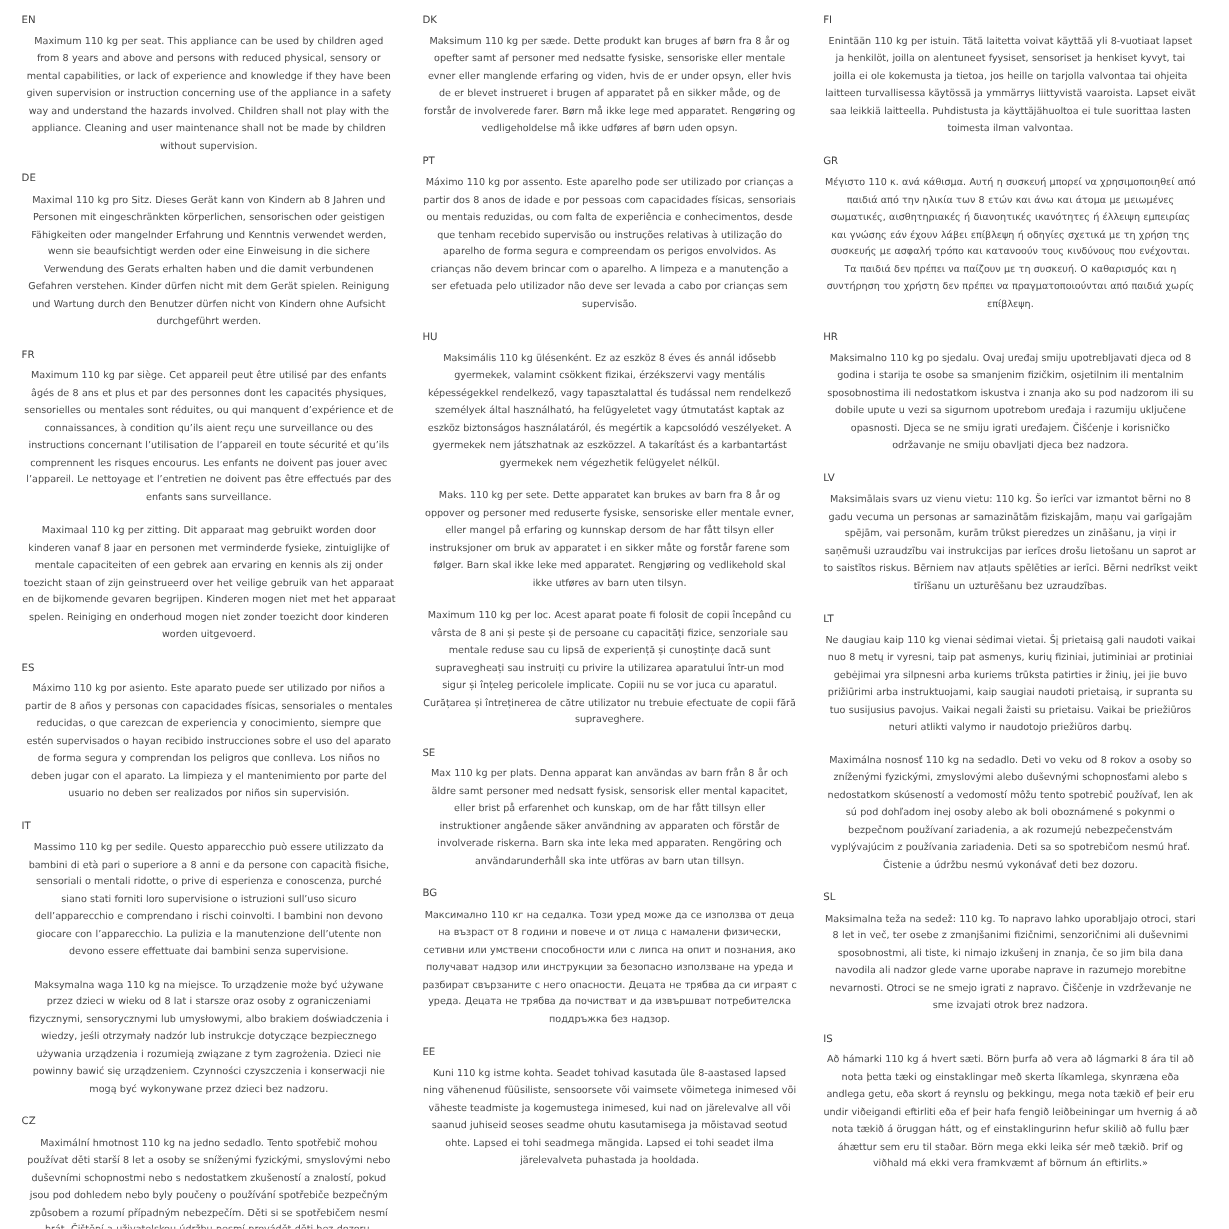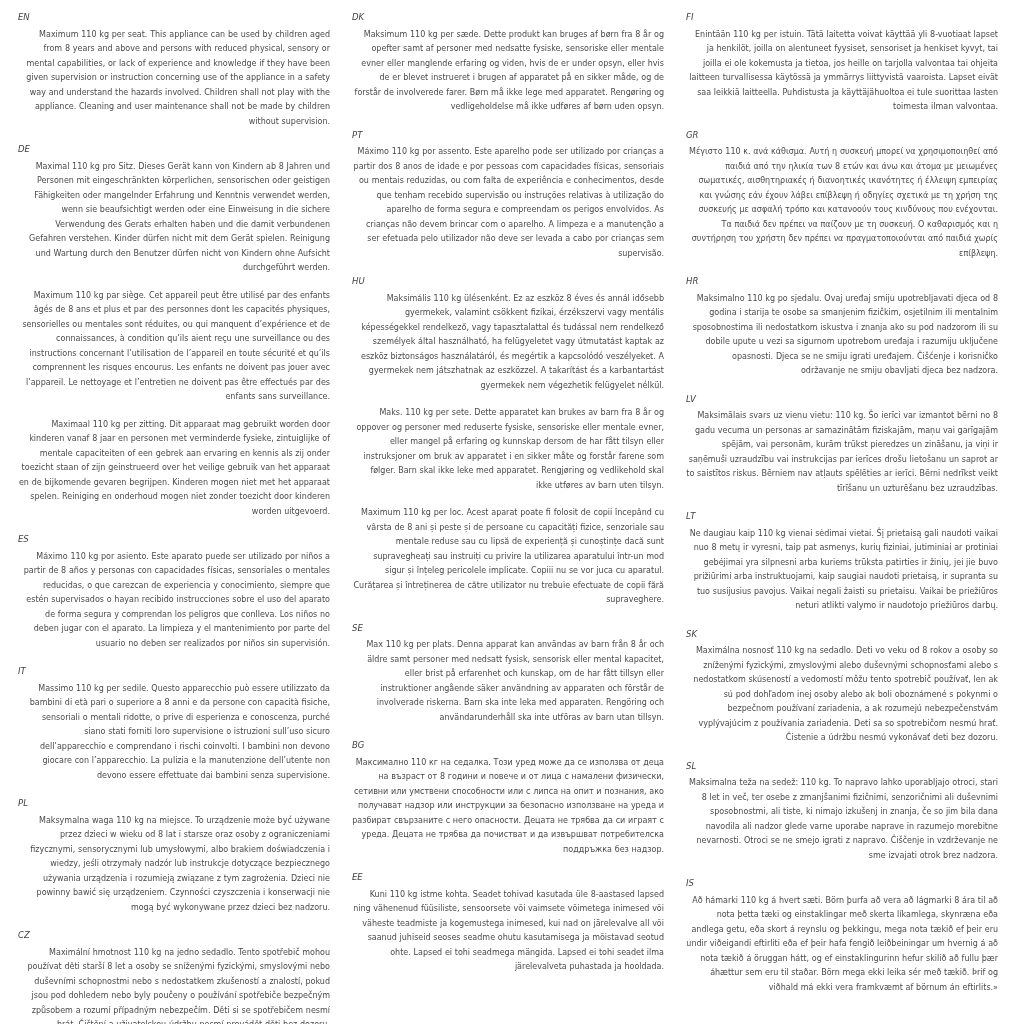--- a/index.html
+++ b/index.html
@@ -29,60 +29,59 @@
     min-width: 0;
   }
   .lang-section {
     margin-bottom: 13px;
   }
   .lang-code {
     font-size: 8.5px;
     line-height: 14.5px;
     margin: 0 0 3px 0;
     color: #3f3f3f;
-    font-style: italic;
   }
   .lang-text {
     font-size: 8px;
     line-height: 14.5px;
     margin: 0;
     color: #4a4a4a;
-    text-align: right;
+    text-align: center;
     word-spacing: 0.2px;
   }
 </style>
 </head>
 <body>
 
 <main class="page" id="page">
     <div class="column">
       <section class="lang-section">
         <div class="lang-code">EN</div>
         <p class="lang-text">Maximum 110 kg per seat. This appliance can be used by children aged from 8 years and above and persons with reduced physical, sensory or mental capabilities, or lack of experience and knowledge if they have been given supervision or instruction concerning use of the appliance in a safety way and understand the hazards involved. Children shall not play with the appliance. Cleaning and user maintenance shall not be made by children without supervision.</p>
       </section>
       <section class="lang-section">
         <div class="lang-code">DE</div>
         <p class="lang-text">Maximal 110 kg pro Sitz. Dieses Gerät kann von Kindern ab 8 Jahren und Personen mit eingeschränkten körperlichen, sensorischen oder geistigen Fähigkeiten oder mangelnder Erfahrung und Kenntnis verwendet werden, wenn sie beaufsichtigt werden oder eine Einweisung in die sichere Verwendung des Gerats erhalten haben und die damit verbundenen Gefahren verstehen. Kinder dürfen nicht mit dem Gerät spielen. Reinigung und Wartung durch den Benutzer dürfen nicht von Kindern ohne Aufsicht durchgeführt werden.</p>
       </section>
       <section class="lang-section">
+        <div class="lang-code">FR</div>
         <p class="lang-text">Maximum 110 kg par siège. Cet appareil peut être utilisé par des enfants âgés de 8 ans et plus et par des personnes dont les capacités physiques, sensorielles ou mentales sont réduites, ou qui manquent d’expérience et de connaissances, à condition qu’ils aient reçu une surveillance ou des instructions concernant l’utilisation de l’appareil en toute sécurité et qu’ils comprennent les risques encourus. Les enfants ne doivent pas jouer avec l’appareil. Le nettoyage et l’entretien ne doivent pas être effectués par des enfants sans surveillance.</p>
       </section>
       <section class="lang-section">
         <p class="lang-text">Maximaal 110 kg per zitting. Dit apparaat mag gebruikt worden door kinderen vanaf 8 jaar en personen met verminderde fysieke, zintuiglijke of mentale capaciteiten of een gebrek aan ervaring en kennis als zij onder toezicht staan of zijn geinstrueerd over het veilige gebruik van het apparaat en de bijkomende gevaren begrijpen. Kinderen mogen niet met het apparaat spelen. Reiniging en onderhoud mogen niet zonder toezicht door kinderen worden uitgevoerd.</p>
       </section>
       <section class="lang-section">
         <div class="lang-code">ES</div>
         <p class="lang-text">Máximo 110 kg por asiento. Este aparato puede ser utilizado por niños a partir de 8 años y personas con capacidades físicas, sensoriales o mentales reducidas, o que carezcan de experiencia y conocimiento, siempre que estén supervisados o hayan recibido instrucciones sobre el uso del aparato de forma segura y comprendan los peligros que conlleva. Los niños no deben jugar con el aparato. La limpieza y el mantenimiento por parte del usuario no deben ser realizados por niños sin supervisión.</p>
       </section>
       <section class="lang-section">
         <div class="lang-code">IT</div>
         <p class="lang-text">Massimo 110 kg per sedile. Questo apparecchio può essere utilizzato da bambini di età pari o superiore a 8 anni e da persone con capacità fisiche, sensoriali o mentali ridotte, o prive di esperienza e conoscenza, purché siano stati forniti loro supervisione o istruzioni sull’uso sicuro dell’apparecchio e comprendano i rischi coinvolti. I bambini non devono giocare con l’apparecchio. La pulizia e la manutenzione dell’utente non devono essere effettuate dai bambini senza supervisione.</p>
       </section>
       <section class="lang-section">
-        <div class="lang-code">PL</div>
         <p class="lang-text">Maksymalna waga 110 kg na miejsce. To urządzenie może być używane przez dzieci w wieku od 8 lat i starsze oraz osoby z ograniczeniami fizycznymi, sensorycznymi lub umysłowymi, albo brakiem doświadczenia i wiedzy, jeśli otrzymały nadzór lub instrukcje dotyczące bezpiecznego używania urządzenia i rozumieją związane z tym zagrożenia. Dzieci nie powinny bawić się urządzeniem. Czynności czyszczenia i konserwacji nie mogą być wykonywane przez dzieci bez nadzoru.</p>
       </section>
       <section class="lang-section">
         <div class="lang-code">CZ</div>
         <p class="lang-text">Maximální hmotnost 110 kg na jedno sedadlo. Tento spotřebič mohou používat děti starší 8 let a osoby se sníženými fyzickými, smyslovými nebo duševními schopnostmi nebo s nedostatkem zkušeností a znalostí, pokud jsou pod dohledem nebo byly poučeny o používání spotřebiče bezpečným způsobem a rozumí případným nebezpečím. Děti si se spotřebičem nesmí hrát. Čištění a uživatelskou údržbu nesmí provádět děti bez dozoru.</p>
       </section>
     </div>
     <div class="column">
       <section class="lang-section">
         <div class="lang-code">DK</div>
@@ -130,21 +129,20 @@
       </section>
       <section class="lang-section">
         <div class="lang-code">LV</div>
         <p class="lang-text">Maksimālais svars uz vienu vietu: 110 kg. Šo ierīci var izmantot bērni no 8 gadu vecuma un personas ar samazinātām fiziskajām, maņu vai garīgajām spējām, vai personām, kurām trūkst pieredzes un zināšanu, ja viņi ir saņēmuši uzraudzību vai instrukcijas par ierīces drošu lietošanu un saprot ar to saistītos riskus. Bērniem nav atļauts spēlēties ar ierīci. Bērni nedrīkst veikt tīrīšanu un uzturēšanu bez uzraudzības.</p>
       </section>
       <section class="lang-section">
         <div class="lang-code">LT</div>
         <p class="lang-text">Ne daugiau kaip 110 kg vienai sėdimai vietai. Šį prietaisą gali naudoti vaikai nuo 8 metų ir vyresni, taip pat asmenys, kurių fiziniai, jutiminiai ar protiniai gebėjimai yra silpnesni arba kuriems trūksta patirties ir žinių, jei jie buvo prižiūrimi arba instruktuojami, kaip saugiai naudoti prietaisą, ir supranta su tuo susijusius pavojus. Vaikai negali žaisti su prietaisu. Vaikai be priežiūros neturi atlikti valymo ir naudotojo priežiūros darbų.</p>
       </section>
       <section class="lang-section">
-        <div class="lang-code">SK</div>
         <p class="lang-text">Maximálna nosnosť 110 kg na sedadlo. Deti vo veku od 8 rokov a osoby so zníženými fyzickými, zmyslovými alebo duševnými schopnosťami alebo s nedostatkom skúseností a vedomostí môžu tento spotrebič používať, len ak sú pod dohľadom inej osoby alebo ak boli oboznámené s pokynmi o bezpečnom používaní zariadenia, a ak rozumejú nebezpečenstvám vyplývajúcim z používania zariadenia. Deti sa so spotrebičom nesmú hrať. Čistenie a údržbu nesmú vykonávať deti bez dozoru.</p>
       </section>
       <section class="lang-section">
         <div class="lang-code">SL</div>
         <p class="lang-text">Maksimalna teža na sedež: 110 kg. To napravo lahko uporabljajo otroci, stari 8 let in več, ter osebe z zmanjšanimi fizičnimi, senzoričnimi ali duševnimi sposobnostmi, ali tiste, ki nimajo izkušenj in znanja, če so jim bila dana navodila ali nadzor glede varne uporabe naprave in razumejo morebitne nevarnosti. Otroci se ne smejo igrati z napravo. Čiščenje in vzdrževanje ne sme izvajati otrok brez nadzora.</p>
       </section>
       <section class="lang-section">
         <div class="lang-code">IS</div>
         <p class="lang-text">Að hámarki 110 kg á hvert sæti. Börn þurfa að vera að lágmarki 8 ára til að nota þetta tæki og einstaklingar með skerta líkamlega, skynræna eða andlega getu, eða skort á reynslu og þekkingu, mega nota tækið ef þeir eru undir viðeigandi eftirliti eða ef þeir hafa fengið leiðbeiningar um hvernig á að nota tækið á öruggan hátt, og ef einstaklingurinn hefur skilið að fullu þær áhættur sem eru til staðar. Börn mega ekki leika sér með tækið. Þrif og viðhald má ekki vera framkvæmt af börnum án eftirlits.»</p>
       </section>

